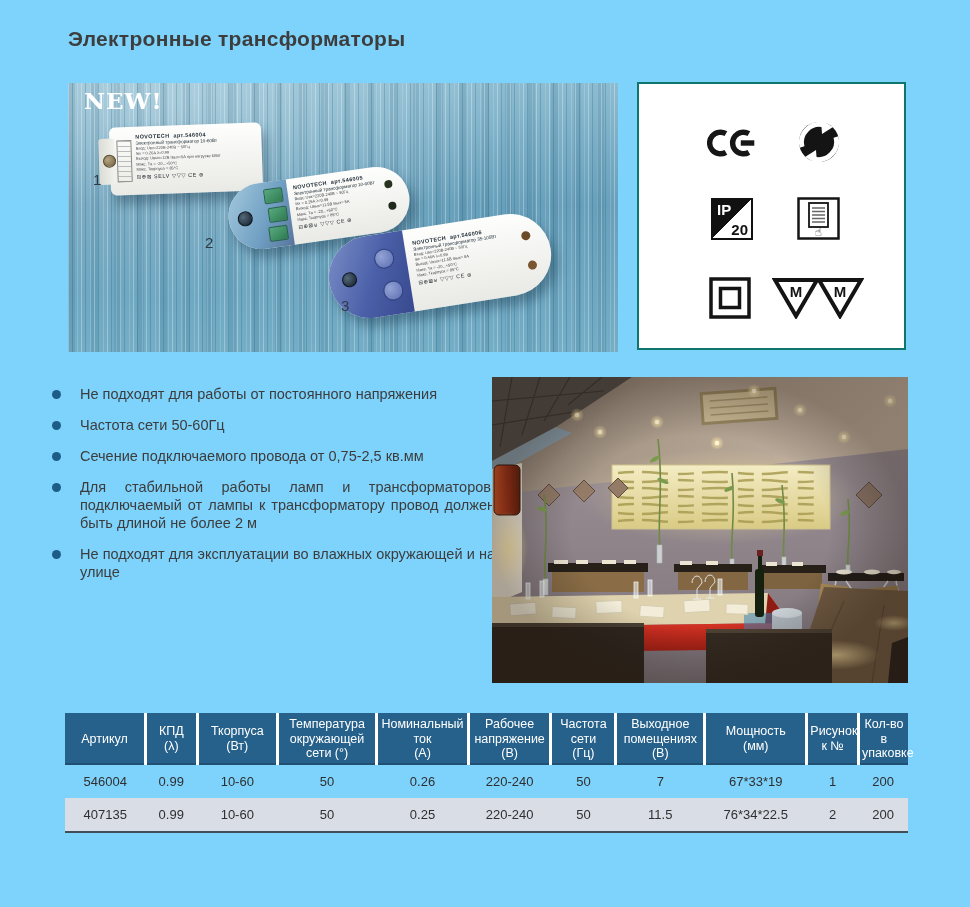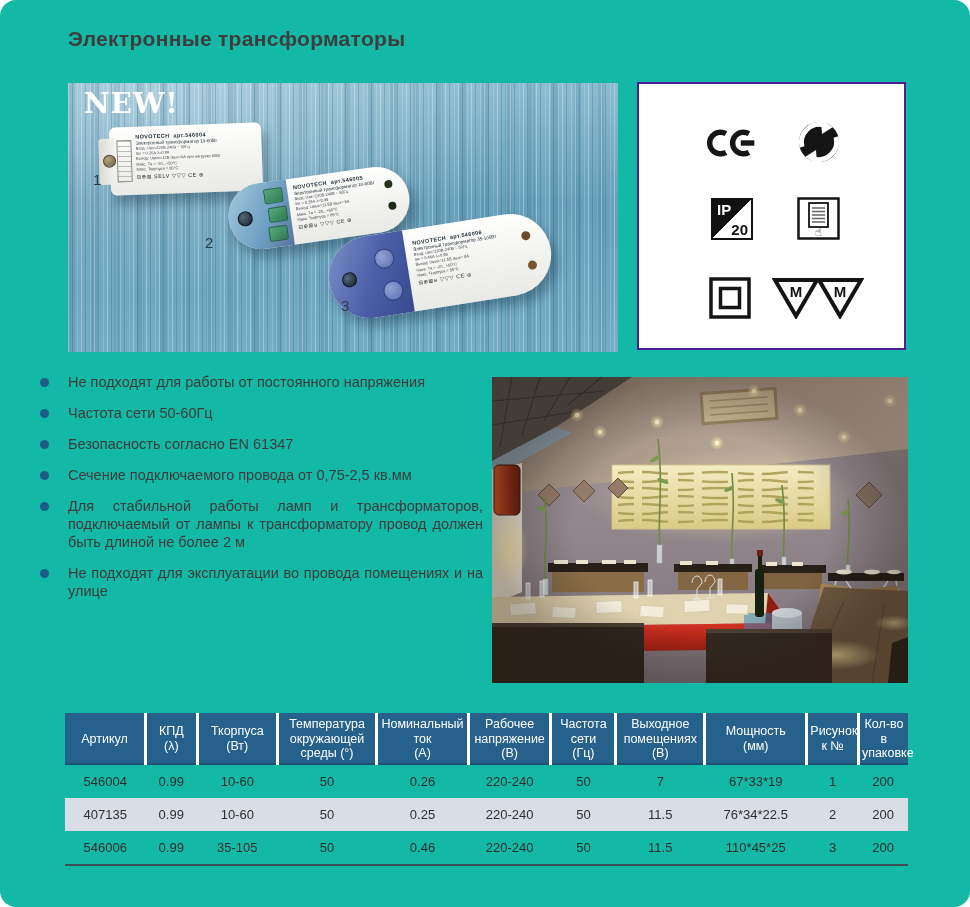--- a/index.html
+++ b/index.html
@@ -1,34 +1,34 @@
 <!DOCTYPE html>
 <html><head>
 <meta charset="utf-8">
 <style>
   html,body{margin:0;padding:0;background:#fff;}
-  .page{position:relative;width:970px;height:907px;background:#14b8a6;overflow:hidden;
-        font-family:"Liberation Sans",sans-serif;border-radius:16px;}
+  .page{position:relative;width:970px;height:907px;background:#7dd3fc;overflow:hidden;
+        font-family:"Liberation Sans",sans-serif;}
 
   
   .page-title{position:absolute;left:68px;top:27px;font-size:21px;font-weight:bold;
               color:#3d3d3d;letter-spacing:.3px;}
 
   
   .hero{position:absolute;left:68px;top:83px;width:550px;height:269px;overflow:hidden;
     background-color:#74abc4;
     background-image:
       repeating-linear-gradient(90deg, rgba(255,255,255,.30) 0 1px, rgba(255,255,255,0) 1px 4px,
         rgba(12,62,92,.20) 4px 5px, rgba(255,255,255,0) 5px 9px,
         rgba(255,255,255,.16) 9px 10px, rgba(255,255,255,0) 10px 13px),
       repeating-linear-gradient(90deg, rgba(25,80,110,.12) 0 7px, rgba(25,80,110,0) 7px 23px),
       radial-gradient(ellipse at 18% 8%, rgba(255,255,255,.30), rgba(255,255,255,0) 55%),
       linear-gradient(180deg,#8cbcd1,#68a0bb 45%,#74adc6);}
   .hero-badge{position:absolute;left:16px;top:4px;font-family:"DejaVu Serif",serif;
-              font-weight:bold;font-size:28px;color:#ffffff;letter-spacing:1px;}
+              font-weight:bold;font-size:23px;color:#ffffff;letter-spacing:1px;}
   .pnum{position:absolute;font-size:15px;color:#2e3b44;}
   .pnum1{left:25px;top:88px;} .pnum2{left:137px;top:151px;} .pnum3{left:273px;top:214px;}
 
   .prod{position:absolute;box-shadow:4px 9px 12px rgba(15,45,65,.38);
         background:linear-gradient(180deg,#fefefd,#e9e9e5);}
   .prod1{left:42px;top:42px;width:152px;height:68px;border-radius:6px;transform:rotate(-2deg);}
   .prod1 .flange{position:absolute;left:-11px;top:11px;width:16px;height:46px;border-radius:3px;
         background:linear-gradient(90deg,#dcdcd6,#f2f2ee);}
   .prod1 .screw{position:absolute;left:-7px;top:27px;width:11px;height:11px;border-radius:50%;
         background:radial-gradient(circle at 35% 35%,#b7a57e,#6e5f44);border:1px solid #55492f;}
@@ -52,29 +52,29 @@
         background:linear-gradient(145deg,#56aa7c,#2f7a52);border:1px solid #276246;}
   .screw2{position:absolute;width:13px;height:13px;border-radius:50%;
         background:radial-gradient(circle at 35% 35%,#55697a,#101c26);border:1px solid #0b141c;}
   .hole{position:absolute;border-radius:50%;}
   .prod2 .plabel{left:68px;top:6px;right:28px;bottom:5px;}
   .prod3 .plabel{left:88px;top:11px;right:32px;bottom:8px;}
   .enddot{position:absolute;border-radius:50%;}
 
   
   .certs{position:absolute;left:637px;top:82px;width:269px;height:268px;background:#fff;
-         border:2px solid #4c1d95;box-sizing:border-box;}
+         border:2px solid #0f766e;box-sizing:border-box;}
   .cicon{position:absolute;}
   .ip20{width:42px;height:42px;box-sizing:border-box;border:2px solid #111;
         background:linear-gradient(135deg,#111 49%,#fff 49%);}
   .ip20 .ip{position:absolute;left:4px;top:1px;color:#fff;font-weight:bold;font-size:15px;}
   .ip20 .rating{position:absolute;right:3px;bottom:0px;color:#111;font-weight:bold;font-size:15px;}
 
   
-  .features{position:absolute;left:40px;top:374px;width:443px;list-style:none;margin:0;padding:0;}
+  .features{position:absolute;left:40px;top:374px;width:443px;list-style:none;margin:12px;padding:0;}
   .features li{display:flex;margin-bottom:13px;}
   .features .dot{flex:none;width:9px;height:9px;border-radius:50%;background:#1d5c87;
                  margin:4px 19px 0 0;}
   .features .ftext{font-size:14.5px;color:#3c3c3c;line-height:1.24;text-align:justify;}
 
   
   .photo{position:absolute;left:492px;top:377px;width:416px;height:306px;overflow:hidden;}
 
   
   .spec-table{position:absolute;left:65px;top:713px;width:843px;border-collapse:collapse;
@@ -196,33 +196,29 @@
     <li>
         <span class="dot"></span>
         <span class="ftext">Не подходят для работы от постоянного напряжения</span>
       </li>
     <li>
         <span class="dot"></span>
         <span class="ftext">Частота сети 50-60Гц</span>
       </li>
     <li>
         <span class="dot"></span>
-        <span class="ftext">Безопасность согласно EN 61347</span>
-      </li>
-    <li>
-        <span class="dot"></span>
         <span class="ftext">Сечение подключаемого провода от 0,75-2,5 кв.мм</span>
       </li>
     <li>
         <span class="dot"></span>
         <span class="ftext">Для стабильной работы ламп и трансформаторов, подключаемый от лампы к трансформатору провод должен быть длиной не более 2 м</span>
       </li>
     <li>
         <span class="dot"></span>
-        <span class="ftext">Не подходят для эксплуатации во провода помещениях и на улице</span>
+        <span class="ftext">Не подходят для эксплуатации во влажных окружающей и на улице</span>
       </li>
   </ul>
 
   <div class="photo">
     <svg width="416" height="306" viewBox="0 0 416 306">
       <defs>
         <linearGradient id="gWall" x1="0" y1="0" x2="0" y2="1">
           <stop offset="0" stop-color="#a2979c"></stop>
             <stop offset="1" stop-color="#7e747a"></stop>
           </linearGradient>
@@ -422,21 +418,21 @@
     </colgroup>
     <thead>
       <tr>
         <th>Артикул</th>
         <th>КПД
 (λ)</th>
         <th>Ткорпуса
 (Вт)</th>
         <th>Температура
 окружающей
-среды (°)</th>
+сети (°)</th>
         <th>Номинальный
 ток
 (А)</th>
         <th>Рабочее
 напряжение
 (В)</th>
         <th>Частота
 сети
 (Гц)</th>
         <th>Выходное
@@ -470,29 +466,16 @@
         <td>10-60</td>
         <td>50</td>
         <td>0.25</td>
         <td>220-240</td>
         <td>50</td>
         <td>11.5</td>
         <td>76*34*22.5</td>
         <td>2</td>
         <td>200</td>
       </tr>
-      <tr>
-        <td>546006</td>
-        <td>0.99</td>
-        <td>35-105</td>
-        <td>50</td>
-        <td>0.46</td>
-        <td>220-240</td>
-        <td>50</td>
-        <td>11.5</td>
-        <td>110*45*25</td>
-        <td>3</td>
-        <td>200</td>
-      </tr>
     </tbody>
   </table>
 
 </div>
 
 </body></html>

